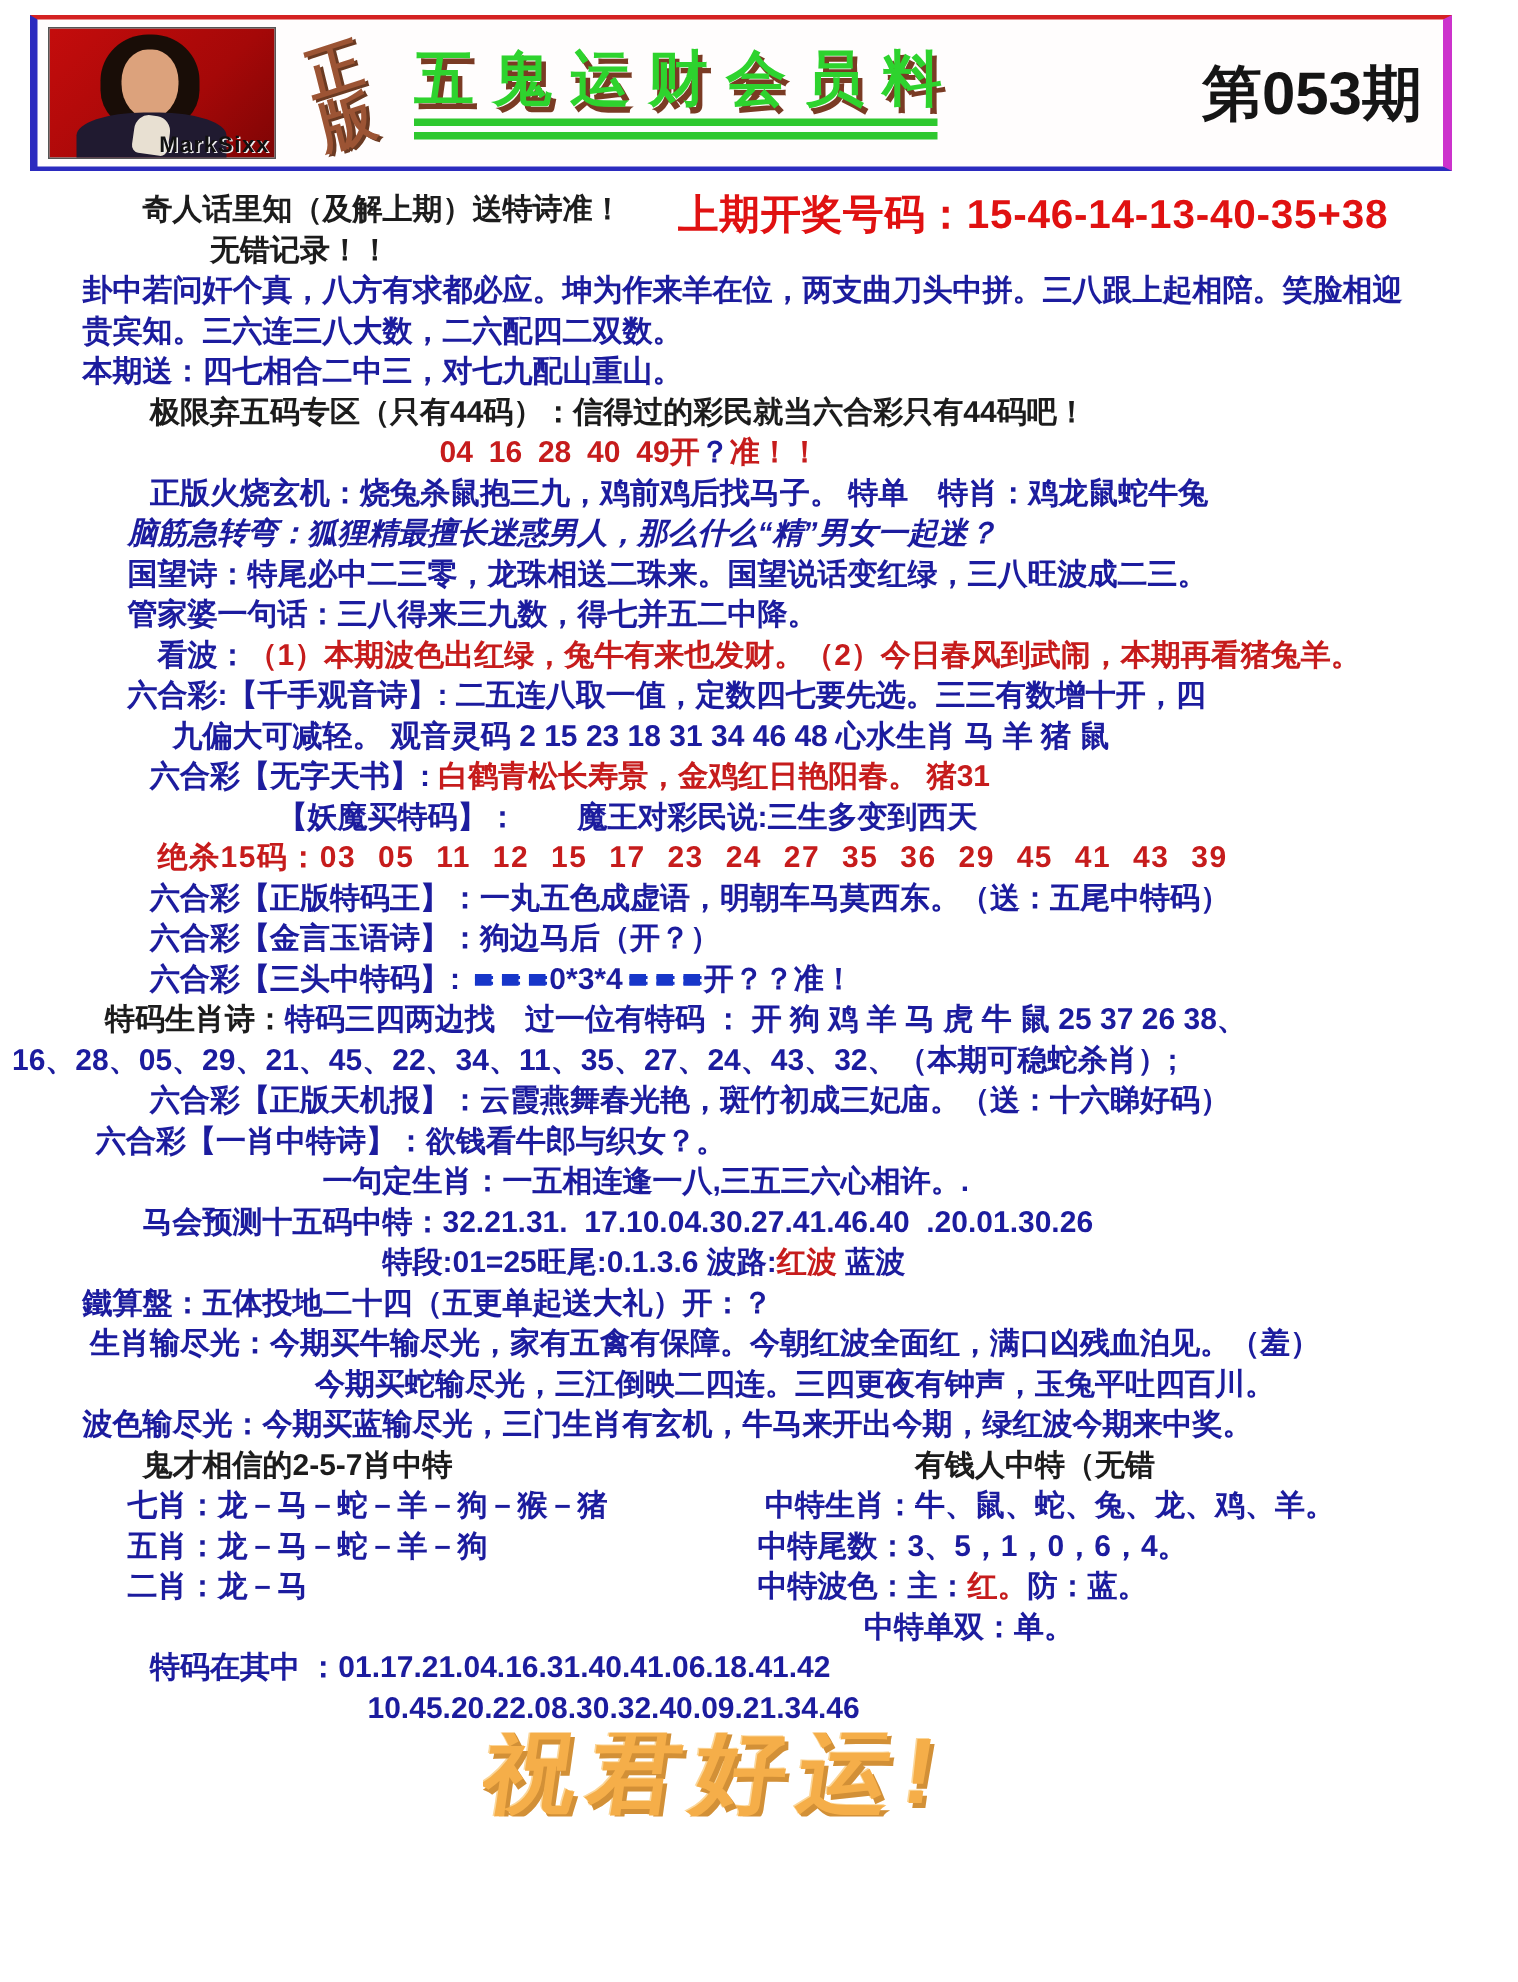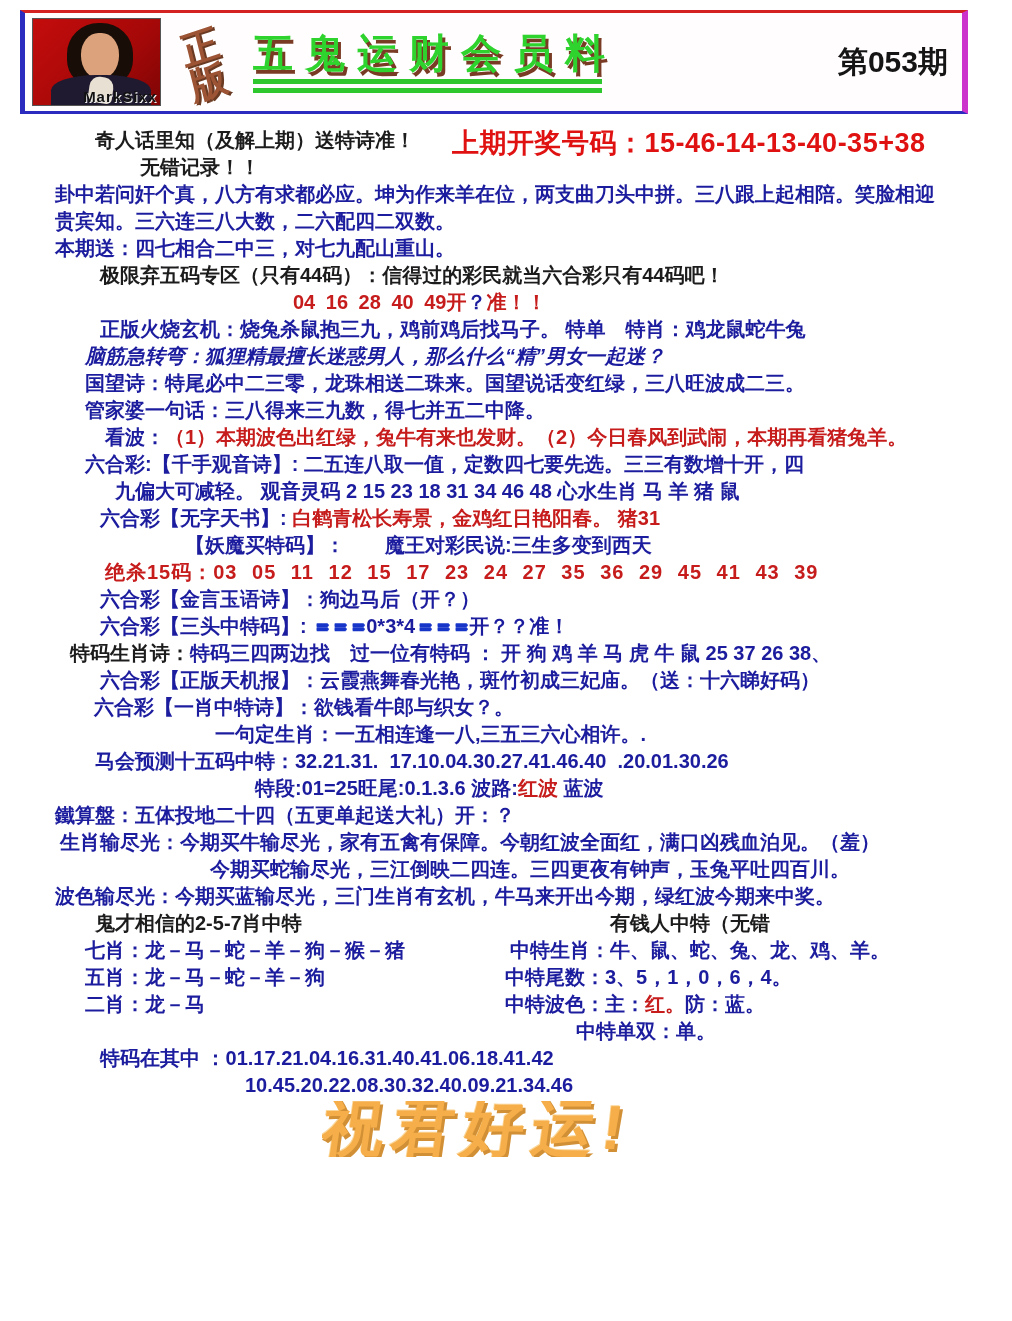--- a/index.html
+++ b/index.html
@@ -9,42 +9,42 @@
     font-family:"Liberation Sans","DejaVu Sans",sans-serif; overflow:hidden;
   }
   
   .header {
     margin:10px 44px 0 20px; height:104px; background:#fffdfd;
     border-top:3px solid #d42222; border-bottom:3px solid #2b2bbf;
     border-left:5px solid #2b2bbf; border-right:6px solid #cc33cc;
     display:flex; align-items:center;
   }
   .photo {
-    width:129px; height:88px; margin-left:7px; position:relative; overflow:hidden;
+    width:152px; height:88px; margin-left:7px; position:relative; overflow:hidden;
     background:linear-gradient(135deg,#c40c0c 0%,#a50808 60%,#7e0505 100%);
     border:1px solid #555; flex:0 0 auto;
   }
   .photo .hair { position:absolute; left:34px; top:4px; width:66px; height:64px; background:#190d07; border-radius:48% 48% 42% 42%; }
   .photo .face { position:absolute; left:48px; top:14px; width:38px; height:46px; background:#dca27c; border-radius:46% 46% 50% 50%; }
   .photo .body { position:absolute; left:18px; bottom:-4px; width:100px; height:34px; background:#201a30; border-radius:45% 45% 0 0; }
   .photo .scarf { position:absolute; left:56px; bottom:2px; width:24px; height:26px; background:#e8e0d2; border-radius:40% 40% 20% 20%; transform:rotate(8deg); }
   .photo .wm { position:absolute; right:3px; bottom:0px; font-weight:bold; font-size:15px; color:#111; text-shadow:1px 1px 0 #eee; letter-spacing:1px; }
   .edition {
     width:54px; margin:0 10px 0 24px; font-size:38px; line-height:0.95; font-weight:900;
     color:#9c5434; text-shadow:2px 2px 0 #6b3a22; word-break:break-all;
     transform:rotate(-14deg) skewY(-4deg); flex:0 0 auto;
   }
   .title-wrap { display:flex; flex-direction:column; margin-left:4px; }
   .title {
     font-size:40px; font-weight:900; line-height:1.05; white-space:nowrap;
     color:#2ed32e; letter-spacing:12px; text-shadow:3px 4px 0 #7a3b24;
   }
   .uline { height:5px; background:#2ec82e; margin-top:5px; width:96%; }
   .uline + .uline { margin-top:4px; }
-  .issue { font-size:30px; font-weight:900; color:#151515; margin-left:auto; padding-right:14px; white-space:nowrap; }
+  .issue { font-size:40px; font-weight:900; color:#151515; margin-left:auto; padding-right:14px; white-space:nowrap; }
   
   .content { margin-top:13px; position:relative; }
   .line {
     position:relative; height:27px; line-height:27px; font-size:20px;
     font-weight:700; white-space:pre; 
   }
   .seg { display:inline; }
   .c-blue  { color:#1c1c9e; }
   .c-black { color:#1c1c1c; }
   .c-red   { color:#c61c1c; }
@@ -98,25 +98,27 @@
       <div class="line" style="padding-left: 100px;"><span class="seg c-blue">正版火烧玄机：烧兔杀鼠抱三九，鸡前鸡后找马子。 特单　特肖：鸡龙鼠蛇牛兔</span></div>
       <div class="line" style="padding-left: 85px; font-style: italic;"><span class="seg c-blue">脑筋急转弯：狐狸精最擅长迷惑男人，那么什么“精”男女一起迷？</span></div>
       <div class="line" style="padding-left: 85px;"><span class="seg c-blue">国望诗：特尾必中二三零，龙珠相送二珠来。国望说话变红绿，三八旺波成二三。</span></div>
       <div class="line" style="padding-left: 85px;"><span class="seg c-blue">管家婆一句话：三八得来三九数，得七并五二中降。</span></div>
       <div class="line" style="padding-left: 105px;"><span class="seg c-blue">看波：</span><span class="seg c-red">（1）本期波色出红绿，兔牛有来也发财。（2）今日春风到武闹，本期再看猪兔羊。</span></div>
       <div class="line" style="padding-left: 85px;"><span class="seg c-blue">六合彩:【千手观音诗】: 二五连八取一值，定数四七要先选。三三有数增十开，四</span></div>
       <div class="line" style="padding-left: 115px;"><span class="seg c-blue">九偏大可减轻。 观音灵码 2 15 23 18 31 34 46 48 心水生肖 马 羊 猪 鼠</span></div>
       <div class="line" style="padding-left: 100px;"><span class="seg c-blue">六合彩【无字天书】: </span><span class="seg c-red">白鹤青松长寿景，金鸡红日艳阳春。 猪31</span></div>
       <div class="line" style="padding-left: 185px;"><span class="seg c-blue">【妖魔买特码】：　　魔王对彩民说:三生多变到西天</span></div>
       <div class="line spread" style="padding-left: 105px;"><span class="seg c-red">绝杀15码：03 05 11 12 15 17 23 24 27 35 36 29 45 41 43 39</span></div>
+      <div class="line" style="padding-left: 100px;"><span class="seg c-blue">六合彩【正版特码王】：一丸五色成虚语，明朝车马莫西东。（送：五尾中特码）</span></div>
       <div class="line" style="padding-left: 100px;"><span class="seg c-blue">六合彩【金言玉语诗】：狗边马后（开？）</span></div>
       <div class="line" style="padding-left: 100px;"><span class="seg c-blue">六合彩【三头中特码】: </span><span class="seg c-blocks">＝＝＝</span><span class="seg c-blue">0*3*4</span><span class="seg c-blocks">＝＝＝</span><span class="seg c-blue">开？？准！</span></div>
       <div class="line" style="padding-left: 70px;"><span class="seg c-black">特码生肖诗：</span><span class="seg c-blue">特码三四两边找　过一位有特码 ： 开 狗 鸡 羊 马 虎 牛 鼠 25 37 26 38、</span></div>
+      <div class="line" style="padding-left: 8px;"><span class="seg c-blue">16、28、05、29、21、45、22、34、11、35、27、24、43、32、（本期可稳蛇杀肖）;</span></div>
       <div class="line" style="padding-left: 100px;"><span class="seg c-blue">六合彩【正版天机报】：云霞燕舞春光艳，斑竹初成三妃庙。（送：十六睇好码）</span></div>
-      <div class="line" style="padding-left: 94px;"><span class="seg c-blue">六合彩【一肖中特诗】：欲钱看牛郎与织女？。</span></div>
+      <div class="line" style="padding-left: 64px;"><span class="seg c-blue">六合彩【一肖中特诗】：欲钱看牛郎与织女？。</span></div>
       <div class="line" style="padding-left: 215px;"><span class="seg c-blue">一句定生肖：一五相连逢一八,三五三六心相许。.</span></div>
       <div class="line" style="padding-left: 95px;"><span class="seg c-blue">马会预测十五码中特：32.21.31.  17.10.04.30.27.41.46.40  .20.01.30.26</span></div>
       <div class="line" style="padding-left: 255px;"><span class="seg c-blue">特段:01=25旺尾:0.1.3.6 波路:</span><span class="seg c-red">红波</span><span class="seg c-blue"> 蓝波</span></div>
       <div class="line" style="padding-left: 55px;"><span class="seg c-blue">鐵算盤：五体投地二十四（五更单起送大礼）开：？</span></div>
       <div class="line" style="padding-left: 60px;"><span class="seg c-blue">生肖输尽光：今期买牛输尽光，家有五禽有保障。今朝红波全面红，满口凶残血泊见。（羞）</span></div>
       <div class="line" style="padding-left: 210px;"><span class="seg c-blue">今期买蛇输尽光，三江倒映二四连。三四更夜有钟声，玉兔平吐四百川。</span></div>
       <div class="line" style="padding-left: 55px;"><span class="seg c-blue">波色输尽光：今期买蓝输尽光，三门生肖有玄机，牛马来开出今期，绿红波今期来中奖。</span></div>
       <div class="line" style="padding-left: 95px;"><span class="seg c-black">鬼才相信的2-5-7肖中特</span><span class="col2" style="left: 610px;"><span class="seg c-black">有钱人中特（无错</span></span></div>
       <div class="line" style="padding-left: 85px;"><span class="seg c-blue">七肖：龙－马－蛇－羊－狗－猴－猪</span><span class="col2" style="left: 510px;"><span class="seg c-blue">中特生肖：牛、鼠、蛇、兔、龙、鸡、羊。</span></span></div>
       <div class="line" style="padding-left: 85px;"><span class="seg c-blue">五肖：龙－马－蛇－羊－狗</span><span class="col2" style="left: 505px;"><span class="seg c-blue">中特尾数：3、5，1，0，6，4。</span></span></div>

